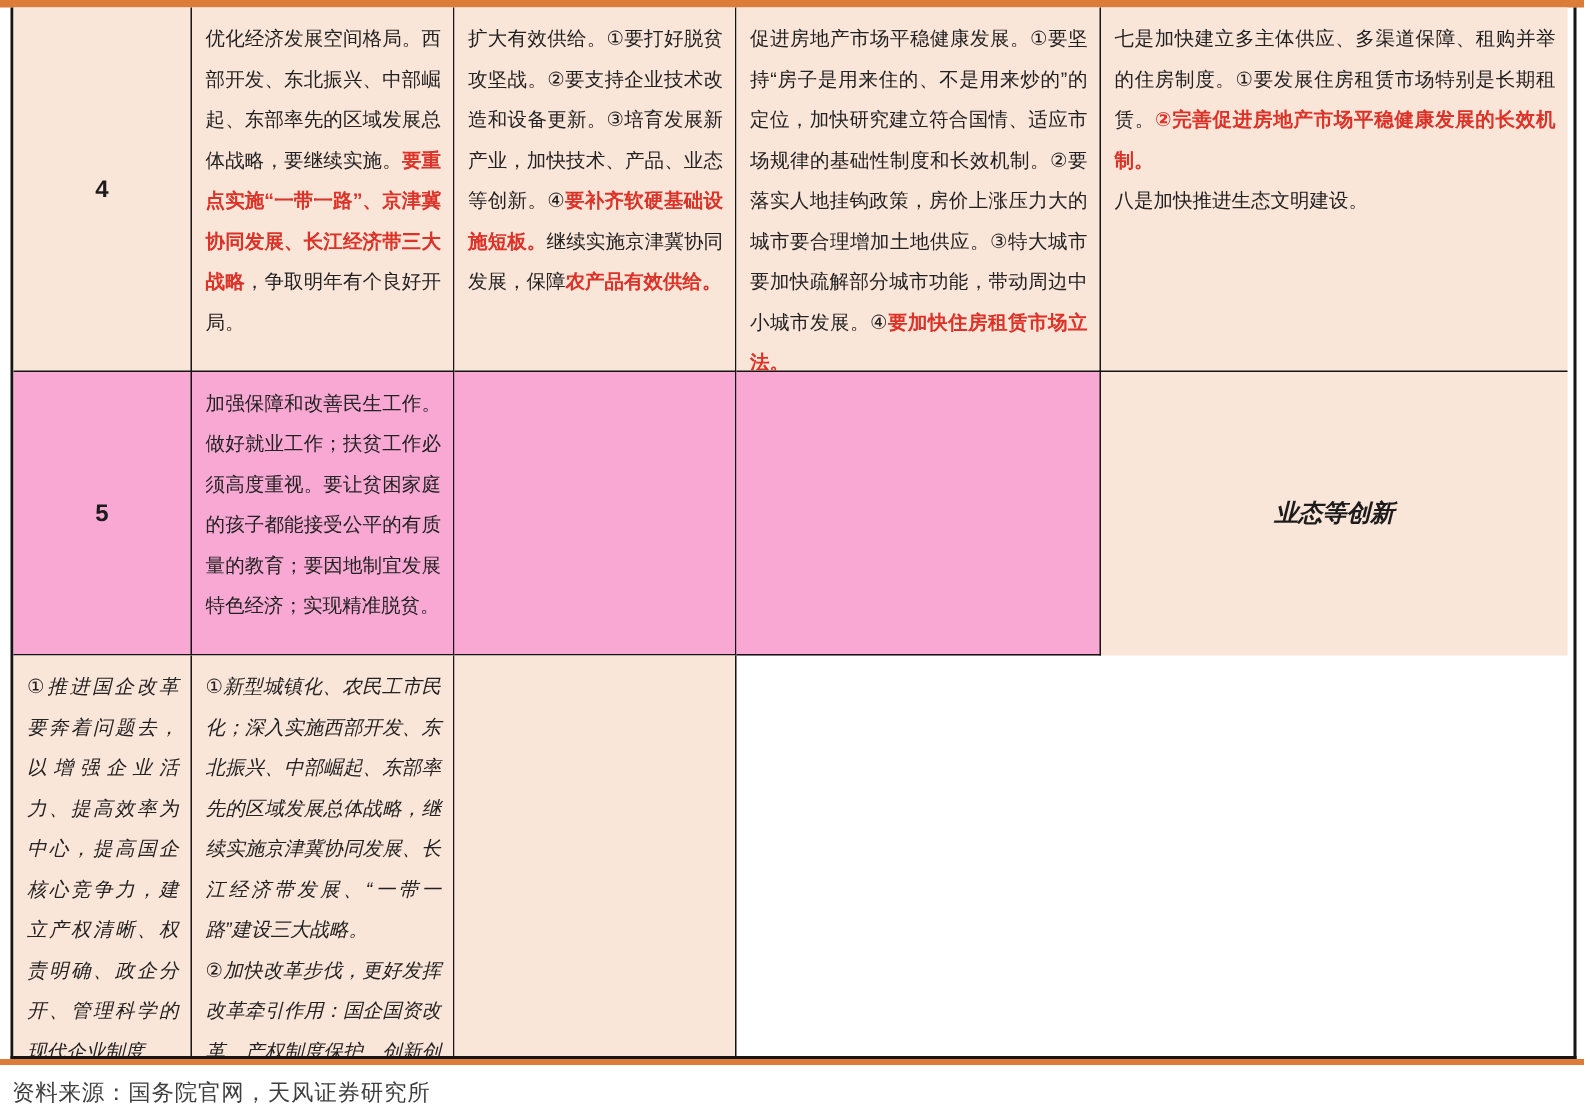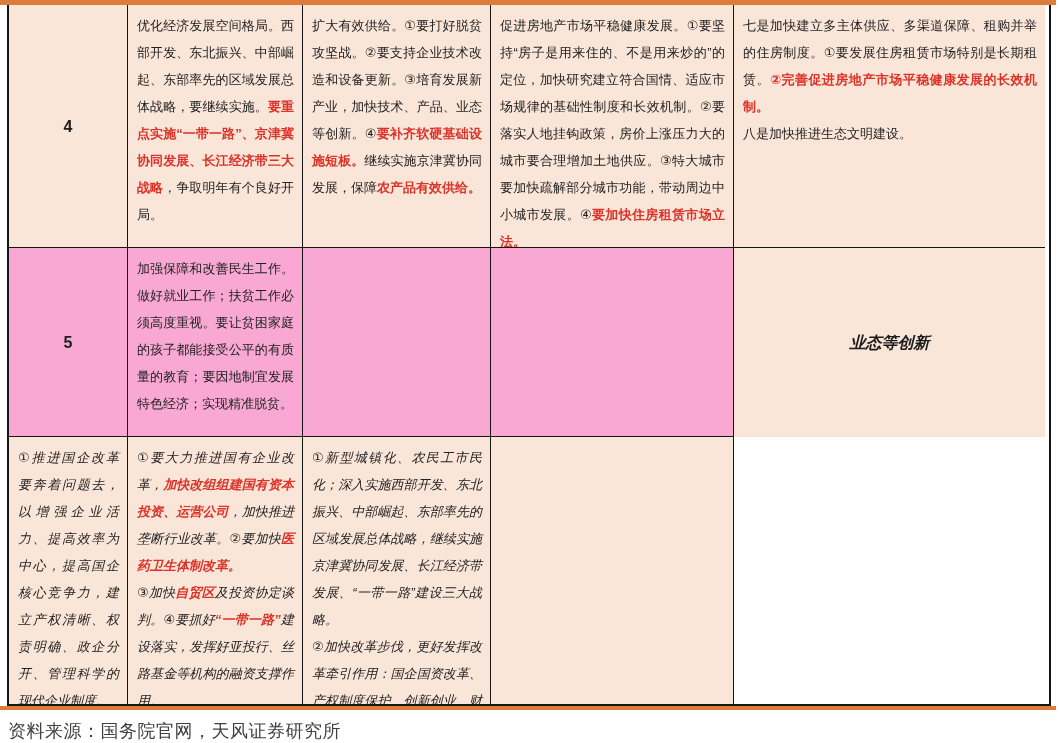--- a/index.html
+++ b/index.html
@@ -60,21 +60,21 @@
 
   .cell .hl {
     color: var(--red, #dc3228);
     font-weight: bold;
   }
 
   .pad-top-lg { }
 
   .source-note {
     margin: 9px 0 0 8px;
-    font-size: 18px;
+    font-size: 15px;
     color: #3f3f3f;
     letter-spacing: 0.5px;
   }
 </style>
 </head>
 <body>
 
 <div class="page">
 
   <div class="accent-bar top"></div>
@@ -89,22 +89,20 @@
 八是加快推进生态文明建设。</span></div>
 
     <div class="cell white label-cell">5</div>
     <div class="cell white"><span>加强保障和改善民生工作。做好就业工作；扶贫工作必须高度重视。要让贫困家庭的孩子都能接受公平的有质量的教育；要因地制宜发展特色经济；实现精准脱贫。</span></div>
     <div class="cell white"></div>
     <div class="cell white"></div>
 
     <div class="cell pink label-cell last-row">业态等创新</div>
     <div class="cell pink last-row"><span>①推进国企改革要奔着问题去，以增强企业活力、提高效率为中心，提高国企核心竞争力，建立产权清晰、权责明确、政企分开、管理科学的现代企业制度。
 ②2015 年中央将研究提出关于制定“十三五”规划的建议。</span></div>
-    <div class="cell pink last-row"><span>①要大力推进国有企业改革，</span><span class="hl">加快改组组建国有资本投资、运营公司</span><span>，加快推进垄断行业改革。②要加快</span><span class="hl">医药卫生体制改革。</span><span>
-③加快</span><span class="hl">自贸区</span><span>及投资协定谈判。④要抓好</span><span class="hl">“一带一路”</span><span>建设落实，发挥好亚投行、丝路基金等机构的融资支撑作用。</span></div>
     <div class="cell pink last-row"><span>①新型城镇化、农民工市民化；深入实施西部开发、东北振兴、中部崛起、东部率先的区域发展总体战略，继续实施京津冀协同发展、长江经济带发展、“一带一路”建设三大战略。
 ②加快改革步伐，更好发挥改革牵引作用：国企国资改革、产权制度保护、创新创业、财税金融养老。国企改革方面此次强调了</span><span class="hl">混合所有制改革</span><span>是“国企改革的重要突破口”。</span></div>
     <div class="cell pink last-row"></div>
 
   </div>
 
   <div class="accent-bar bottom"></div>
 
   <div class="source-note">资料来源：国务院官网，天风证券研究所</div>
 

